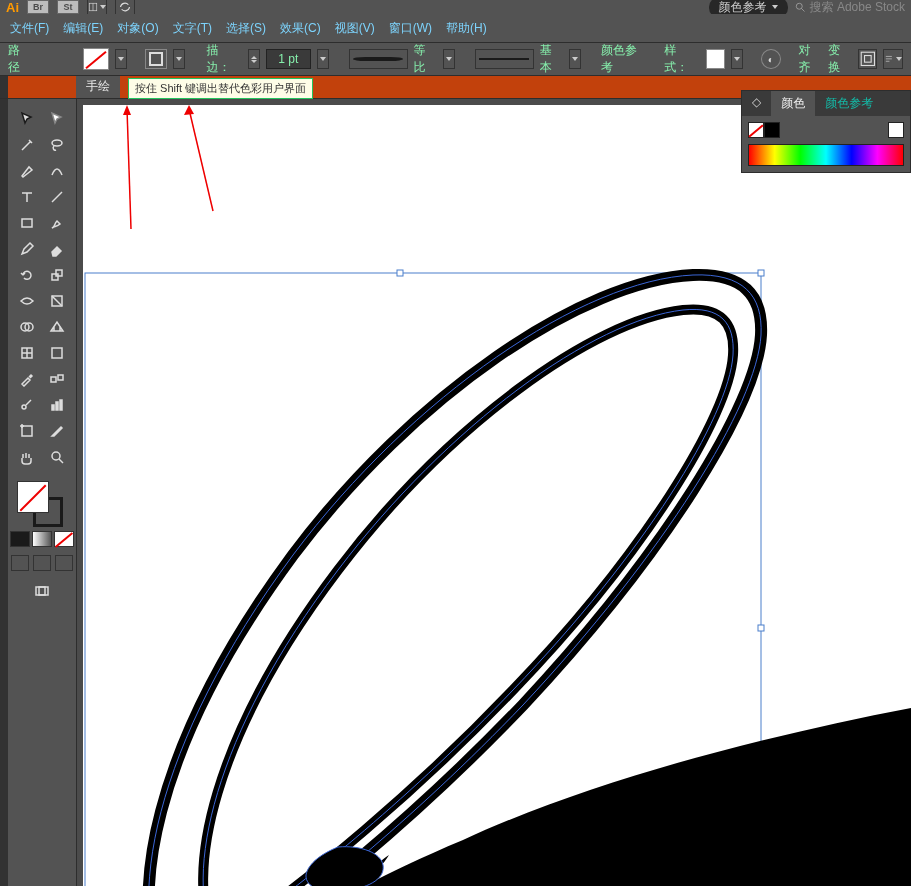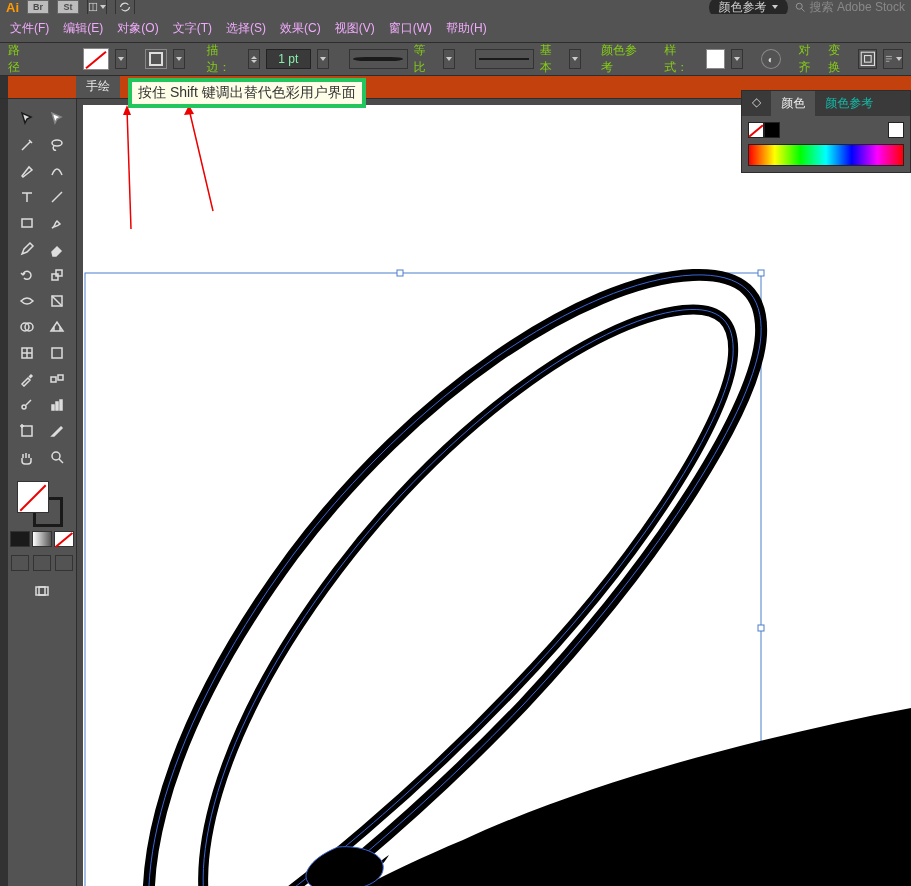--- a/index.html
+++ b/index.html
@@ -5,41 +5,41 @@
 html,body{margin:0;padding:0;font-family:"Microsoft YaHei",Tahoma,sans-serif;font-size:12px;background:#4b4b4b;color:#ccc;overflow:hidden;width:911px;height:886px}
 .app{display:flex;flex-direction:column;height:100%}
 .titlebar{height:14px;background:#535353;display:flex;align-items:center;padding:0 6px;gap:8px}
 .ai-logo{color:#ff9a00;font-weight:bold;font-size:13px;display:flex;align-items:center;justify-content:center}
 .top-icon{width:20px;height:12px;background:#bcbcbc;color:#4b4b4b;display:flex;align-items:center;justify-content:center;font-weight:bold;font-size:9px;border:1px solid #666}
 .workspace-switch{margin-left:auto;display:flex;align-items:center;gap:6px}
 .workspace-switch .label{background:#272727;padding:2px 10px;border-radius:10px;display:flex;align-items:center;gap:5px}
 .chev-down{width:0;height:0;border-left:3px solid transparent;border-right:3px solid transparent;border-top:4px solid #ccc;display:inline-block}
 .search-stock{display:flex;align-items:center;gap:4px;color:#888}
 .menubar{height:28px;background:#535353;display:flex;align-items:center;padding:0 10px;gap:14px;border-bottom:1px solid #2d2d2d}
-.menubar span{color:#f0abfc;cursor:pointer}
+.menubar span{color:#7dd3fc;cursor:pointer}
 .optionsbar{height:32px;background:#535353;display:flex;align-items:center;padding:0 8px;gap:6px;border-bottom:1px solid #2d2d2d}
-.opt-label{color:#84cc16}
+.opt-label{color:#86efac}
 .fill-swatch{width:25px;height:20px;background:#fff;border:1px solid #888;position:relative}
 .fill-swatch::after{content:"";position:absolute;width:26px;height:2px;background:#e00;top:50%;left:-1px;transform:rotate(-40deg)}
 .drop{width:10px;height:18px;display:flex;align-items:center;justify-content:center;border:1px solid #333;background:#535353}
 .stroke-swatch{width:20px;height:18px;background:#535353;border:1px solid #888;display:flex;align-items:center;justify-content:center}
 .stroke-swatch .inner{width:10px;height:10px;border:2px solid #ddd}
 .stroke-weight{width:44px;height:18px;background:#3a3a3a;border:1px solid #222;display:flex;align-items:center;justify-content:center;color:#86efac}
 .updown{width:10px;height:18px;border:1px solid #333;background:#535353;display:flex;flex-direction:column;align-items:center;justify-content:center;gap:1px}
 .updown .t{width:0;height:0;border-left:3px solid transparent;border-right:3px solid transparent;border-bottom:3px solid #ccc}
 .updown .b{width:0;height:0;border-left:3px solid transparent;border-right:3px solid transparent;border-top:3px solid #ccc}
 .profile-swatch{width:58px;height:18px;background:#535353;border:1px solid #333;display:flex;align-items:center;justify-content:center}
 .prof-shape{width:50px;height:4px;background:#1a1a1a;border-radius:50%/100%}
 .brush-swatch{width:58px;height:18px;background:#535353;border:1px solid #333;display:flex;align-items:center;justify-content:center}
 .brush-line{width:50px;height:2px;background:#1a1a1a}
 .style-swatch{width:18px;height:18px;background:#fff;border:1px solid #888}
 .round-btn{width:18px;height:18px;border:1px solid #888;border-radius:50%;display:flex;align-items:center;justify-content:center;background:#535353;color:#ddd;font-size:10px}
 .big-btn{width:18px;height:18px;border:1px solid #333;display:flex;align-items:center;justify-content:center;background:#535353}
 .tablabel{background:#535353;padding:2px 10px;color:#e8e8e8}
-.tooltip{position:absolute;left:128px;top:78px;background:#fefde7;color:#333;border:4px solid #22c55e;padding:2px 6px;font-size:14px;z-index:10}
+.tooltip{position:absolute;left:128px;top:78px;background:#fefde7;color:#333;border:1px solid #22c55e;padding:2px 6px;font-size:11px;z-index:10}
 .body{flex:1;display:flex;overflow:hidden}
 .dockstrip{width:8px;background:#323232}
 .toolpanel{width:68px;background:#535353;display:flex;flex-direction:column;align-items:center;padding-top:8px;gap:2px;border-right:1px solid #2d2d2d}
 .trow{display:flex;gap:0}
 .tbtn{width:30px;height:24px;display:flex;align-items:center;justify-content:center;color:#ddd;position:relative}
 .tbtn svg{width:16px;height:16px;stroke:#ddd;fill:none;stroke-width:1.5}
 .fillstroke{margin-top:10px;position:relative;width:50px;height:46px}
 .fillstroke .fsq{position:absolute;width:30px;height:30px;background:#fff;border:1px solid #333;left:0;top:0}
 .fillstroke .fsq::after{content:"";position:absolute;width:36px;height:2px;background:#e00;top:50%;left:-3px;transform:rotate(-45deg)}
 .fillstroke .ssq{position:absolute;width:30px;height:30px;background:#535353;border:3px solid #1a1a1a;left:16px;top:16px;box-sizing:border-box}

